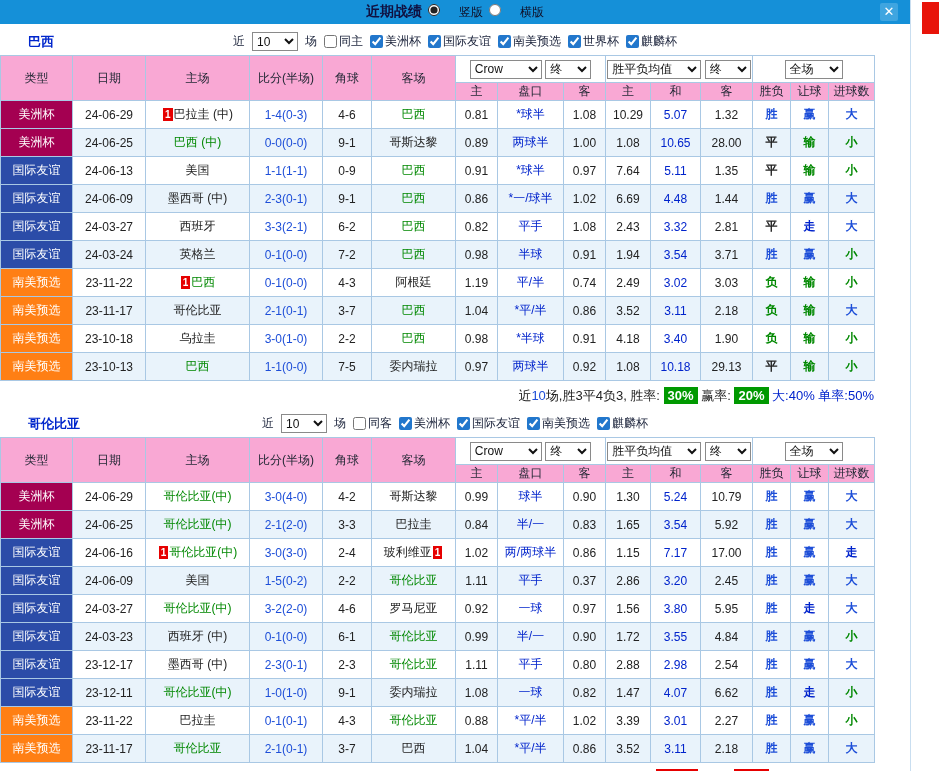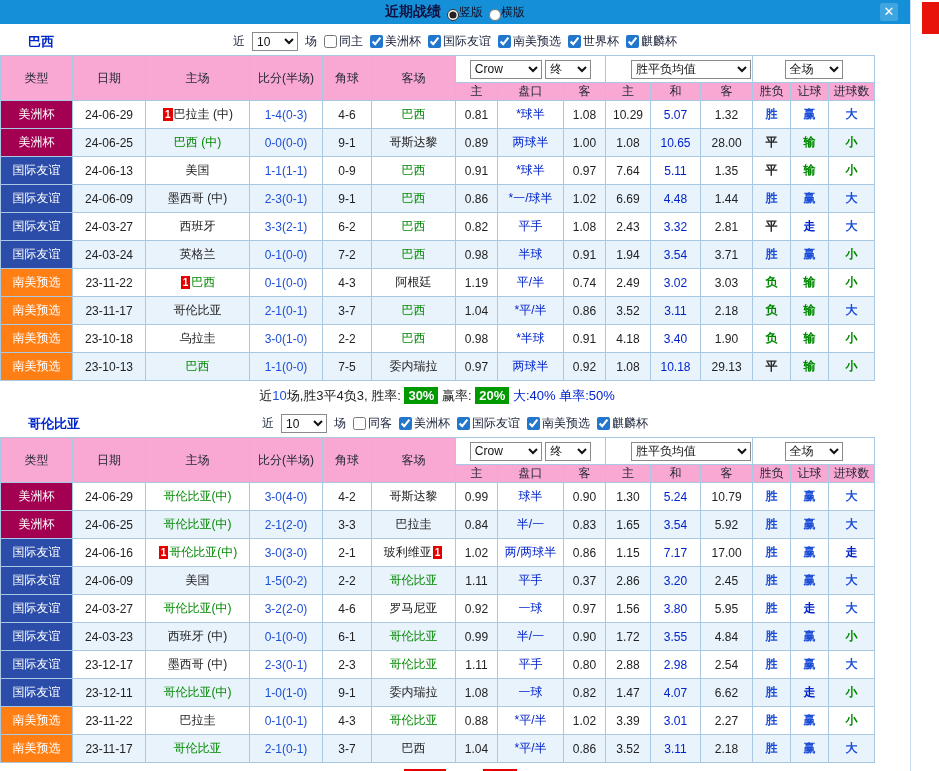--- a/index.html
+++ b/index.html
@@ -8,39 +8,39 @@
     width:939px; height:771px; overflow:hidden; position:relative;
     background:#fff;
     font-family:"Liberation Sans","DejaVu Sans",sans-serif;
     font-size:12px; color:#222;
   }
   .panel { position:absolute; left:0; top:0; width:911px; height:771px; background:#fff; border-right:1px solid #C9DEF0; }
 
   
   .titlebar { height:24px; background:#1590D8; position:relative; display:flex; align-items:center; justify-content:center; gap:6px; }
   .tb-title { color:#101040; font-weight:bold; font-size:14px; }
-  .tb-radio { display:flex; align-items:flex-end; gap:0; font-size:12px; color:#101028; cursor:pointer; }
+  .tb-radio { display:flex; align-items:flex-start; gap:19px; font-size:12px; color:#101028; cursor:pointer; }
   .tb-radio input { width:12px; height:12px; margin:0; accent-color:#222; }
   .closebtn { position:absolute; right:12px; top:3px; width:18px; height:18px; background:#3FA5E0; color:#fff; font-weight:bold; text-align:center; line-height:18px; font-size:13px; cursor:pointer; border-radius:2px; }
 
   
   .edge-tab { position:absolute; right:0; top:2px; width:17px; height:32px; background:#E8140A; cursor:pointer; }
 
   
   .filterbar { height:27px; display:flex; align-items:center; position:relative; background:#fff; }
   .filterbar.first { margin-top:4px; }
   .team-name { position:absolute; left:28px; color:#0026CC; font-weight:bold; font-size:13px; }
   .filters { margin:0 auto; display:flex; align-items:center; gap:7px; font-size:12px; color:#182038; }
   .chk { display:flex; align-items:center; gap:2px; cursor:pointer; }
   .chk input { width:13px; height:13px; margin:0; accent-color:#2277CC; }
   select { font-size:12px; height:19px; border:1px solid #8A8A8A; background:#fff; color:#111; }
   .sel-count { width:46px; }
   .sel-book  { width:72px; }
   .sel-time  { width:46px; }
-  .sel-avg   { width:120px;margin-left:24px; }
+  .sel-avg   { width:94px; }
   .sel-scope { width:58px; }
 
   
   table { border-collapse:collapse; table-layout:fixed; width:874px; }
   th,td { border:1px solid #A9C8E4; overflow:hidden; white-space:nowrap; text-align:center; padding:0 1px; }
   thead th { font-weight:normal; font-size:12px; color:#1c2430; background:#f9a8d4; }
   thead tr.toprow th { height:27px; }
   thead tr.subrow th { height:17px; }
   th.ddcell { background:#fff; }
   tbody td { height:28px; font-size:12px; color:#222; background:#fff; }
@@ -50,21 +50,21 @@
   td.t-friendly { background:#2B4CA8 !important; }
   td.t-qual     { background:#FF7F14 !important; }
   .c-red   { color:#1d4ed8; }
   .c-green { color:#008800; }
   .c-blue  { color:#0023CC; }
   .c-dark  { color:#222; }
   .bold { font-weight:bold; }
   .redmark { display:inline-block; background:#E60000; color:#fff; font-size:10px; line-height:13px; padding:0 2px; margin:0 1px; font-weight:bold; }
 
   
-  .summary { width:874px; text-align:center; padding:6px 0 5px 0; font-size:13px; }
+  .summary { width:874px; text-align:right; padding:6px 0 5px 0; font-size:13px; }
   .badge { color:#fff; padding:1px 4px; font-weight:bold; }
 </style>
 </head>
 <body>
 
 <div class="panel">
 
   <div class="titlebar">
     <span class="tb-title">近期战绩</span>
     <label class="tb-radio">
@@ -451,21 +451,21 @@
           <td>5.92</td>
           <td class="bold c-red">胜</td>
           <td class="bold c-red">赢</td>
           <td class="bold c-red">大</td>
         </tr>
         <tr>
           <td class="type-cell t-friendly">国际友谊</td>
           <td>24-06-16</td>
           <td><span class="redmark">1</span><span class="c-green">哥伦比亚(中)</span></td>
           <td class="c-red">3-0(3-0)</td>
-          <td>2-1</td>
+          <td>2-4</td>
           <td><span>玻利维亚</span><span class="redmark">1</span></td>
           <td>1.02</td>
           <td class="c-blue">两/两球半</td>
           <td>0.86</td>
           <td>1.15</td>
           <td class="c-blue">7.17</td>
           <td>17.00</td>
           <td class="bold c-red">胜</td>
           <td class="bold c-red">赢</td>
           <td class="bold c-blue">走</td>

